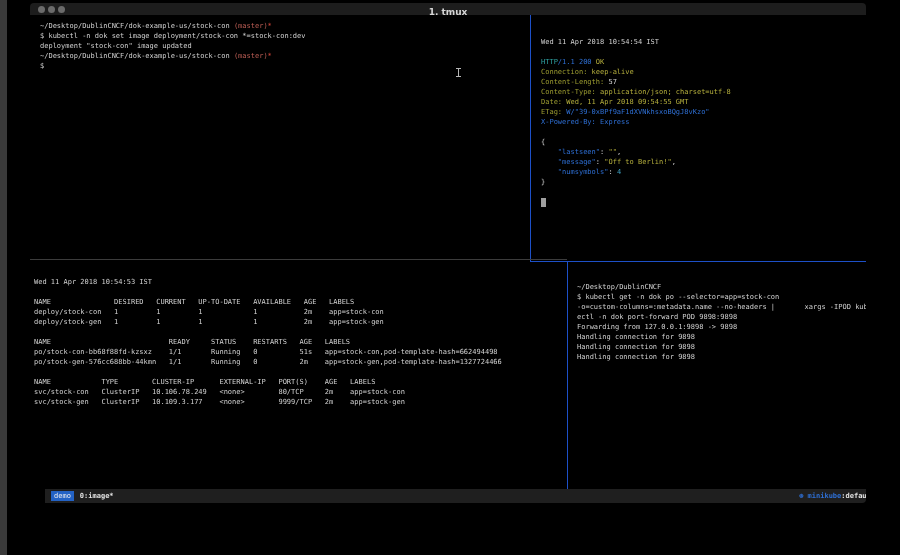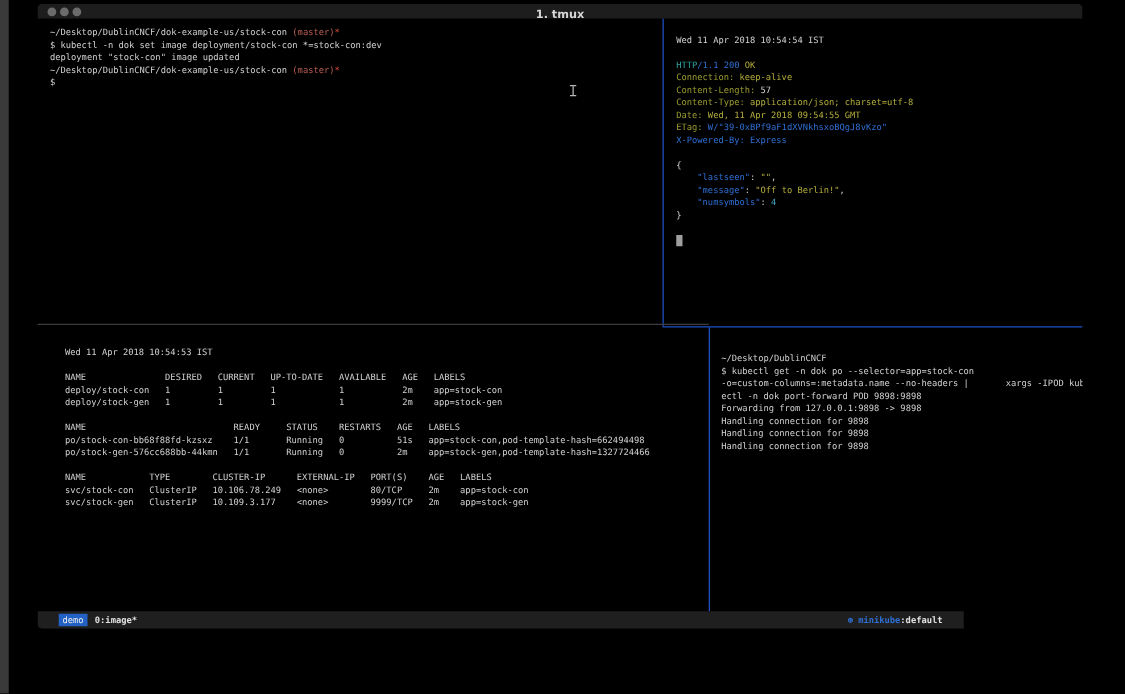--- a/index.html
+++ b/index.html
@@ -13,28 +13,28 @@
   .light{width:7px;height:7px;border-radius:50%;background:#6b6b6b;}
   .title{position:absolute;left:0;right:0;top:4px;text-align:center;font-size:9px;font-weight:bold;
          color:#d6d6d6;font-family:"DejaVu Sans",sans-serif;}
   .term{position:absolute;left:0;top:12px;width:836px;height:474px;background:var(--c-termBg);}
   .pane{position:absolute;margin:4px;font-size:7px;}
   .tline{height:10px;line-height:10px;white-space:pre;}
   .c-fg{color:var(--c-fg)} .c-red{color:var(--c-red)} .c-brightRed{color:var(--c-brightRed)}
   .c-teal{color:var(--c-teal)} .c-blue{color:var(--c-blue)} .c-yellow{color:var(--c-yellow)}
   .c-olive{color:var(--c-olive)} .c-cyan{color:var(--c-cyan)}
   .c-cursor{display:inline-block;width:5px;height:9px;background:var(--c-cursorBg);vertical-align:bottom;}
-  .pane-tl{left:6px;top:2px;}   .pane-tr{left:507px;top:8px;}
-  .pane-bl{left:18px;top:258px;} .pane-br{left:543px;top:263px;}
+  .pane-tl{left:6px;top:2px;}   .pane-tr{left:507px;top:18px;}
+  .pane-bl{left:0;top:258px;} .pane-br{left:543px;top:263px;}
   .vb-top{position:absolute;left:500px;top:0;width:1px;height:246px;background:var(--c-borderBlue);}
   .hb-left{position:absolute;left:0;top:244px;width:537px;height:1px;background:var(--c-borderGray);}
   .hb-right{position:absolute;left:500px;top:246px;width:336px;height:1px;background:var(--c-borderBlue);}
   .vb-bottom{position:absolute;left:537px;top:247px;width:1px;height:227px;background:var(--c-borderBlue);}
-  .statusbar{position:absolute;left:0;top:486px;width:741px;height:14px;background:var(--c-statusBg);
-             display:flex;align-items:center;padding:0 17px;box-sizing:border-box;font-size:7px;}
+  .statusbar{position:absolute;left:15px;top:486px;width:836px;height:14px;background:var(--c-statusBg);
+             display:flex;align-items:center;padding:0 6px;box-sizing:border-box;font-size:7px;}
   .session-chip{background:var(--c-chipBlue);color:#f0f0f0;padding:1px 3px;}
   .win-label{margin-left:6px;color:#e2e2e2;font-weight:bold;}
   .status-right{margin-left:auto;font-weight:bold;}
   .ctx-icon{color:var(--c-blue);} .ctx-name{color:var(--c-blue);} .ctx-ns{color:#e2e2e2;}
   .ibeam{position:absolute;left:426px;top:53px;width:5px;height:9px;}
   .ibeam::before{content:"";position:absolute;left:2px;top:1px;height:7px;width:1px;background:#b8b8b8;}
   .ibeam::after{content:"";position:absolute;left:0;right:0;top:0;height:1px;background:#b8b8b8;
                 box-shadow:0 8px 0 #b8b8b8;}
 </style>
 </head>

